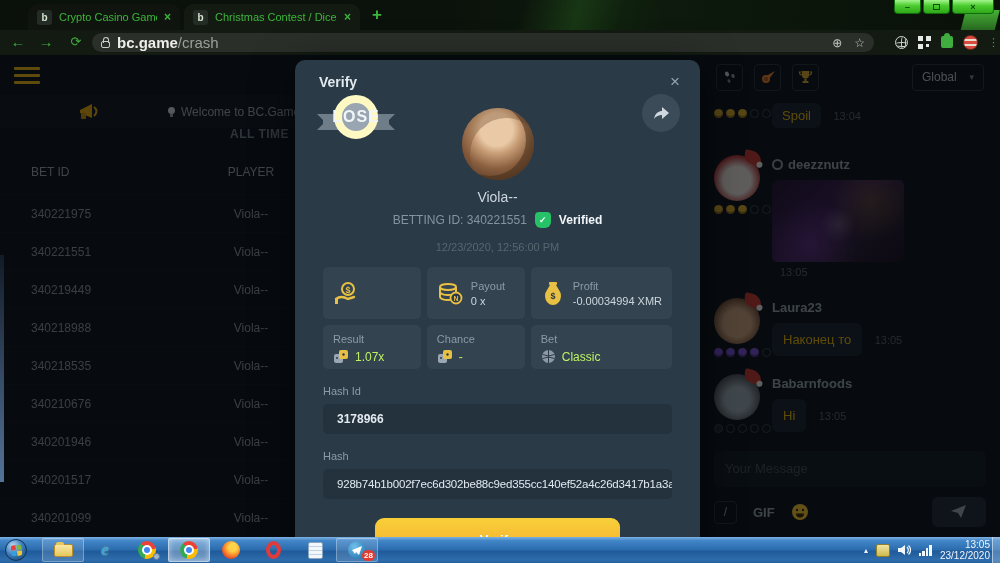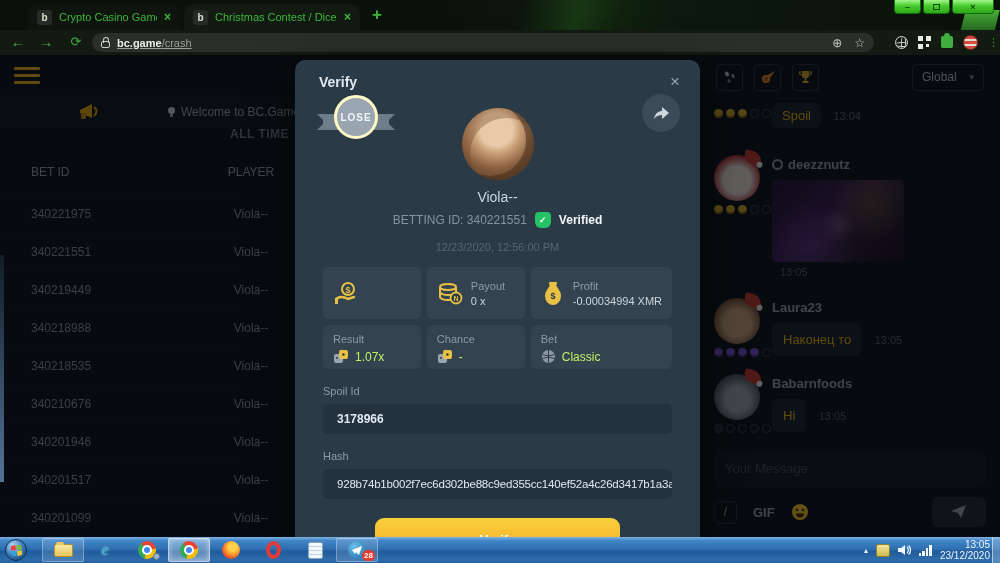--- a/index.html
+++ b/index.html
@@ -30,21 +30,21 @@
   .maxglyph { width:7px; height:6px; border:1px solid #0a4d08; display:inline-block; }
 
   .toolbar { position:absolute; top:30px; left:0; width:1000px; height:25px; background:#121a11; }
   .navbtn { position:absolute; top:33px; color:#3fae3f; font-size:15px; line-height:18px; width:20px; text-align:center; }
   .nav-back { left:8px; } .nav-fwd { left:36px; } .nav-reload { left:66px; font-size:13px; }
   .addressbar { position:absolute; top:33px; left:92px; width:782px; height:19px; background:#2b2f2a; border-radius:10px;
                 display:flex; align-items:center; padding:0 9px; gap:7px; }
   .lock { width:9px; height:7px; border:1.5px solid #c9cec9; border-radius:2px; position:relative; margin-top:3px; }
   .lock:before { content:""; position:absolute; top:-5px; left:1px; width:4px; height:5px; border:1.5px solid #c9cec9;
                  border-bottom:none; border-radius:4px 4px 0 0; }
-  .url { font-size:11px; color:#9aa09a;text-decoration:underline; }
+  .url { font-size:15px; color:#9aa09a; }
   .url b { color:#eceeea; }
   .bar-right { margin-left:auto; display:flex; align-items:center; gap:12px; color:#c2c7c2; font-size:12px; }
   .ext-row { position:absolute; top:32px; right:8px; display:flex; align-items:center; gap:10px; height:20px; }
   .globe-ic { width:13px; height:13px; border-radius:50%; border:1px solid #cfd4cf; position:relative; overflow:hidden; }
   .globe-ic:before { content:""; position:absolute; left:5px; top:-2px; width:3px; height:16px; border-left:1px solid #cfd4cf; border-right:1px solid #cfd4cf; border-radius:50%; }
   .globe-ic:after { content:""; position:absolute; left:-2px; top:5px; width:16px; height:3px; border-top:1px solid #cfd4cf; border-bottom:1px solid #cfd4cf; border-radius:50%; }
   .qr-ic { width:13px; height:13px; background:
       linear-gradient(#e8ece8,#e8ece8) 0 0/5px 5px no-repeat,
       linear-gradient(#e8ece8,#e8ece8) 8px 0/5px 5px no-repeat,
       linear-gradient(#e8ece8,#e8ece8) 0 8px/5px 5px no-repeat,
@@ -117,22 +117,22 @@
   .modal { position:absolute; z-index:10; left:295px; top:60px; width:405px; height:500px; background:#2a3a47;
            border-radius:10px; box-shadow:0 8px 40px rgba(0,0,0,0.6); }
   .m-head { display:flex; justify-content:space-between; align-items:center; padding:13px 20px 0 24px; }
   .m-title { font-size:14px; font-weight:bold; color:#e2eaef; }
   .m-close { color:#93a3af; font-size:17px; line-height:17px; }
   .lose-badge { position:absolute; left:28px; top:32px; width:66px; height:54px; }
   .ribbon { position:absolute; top:22px; left:0; width:66px; height:16px; background:#6f7d89; }
   .ribbon:before { content:""; position:absolute; left:-6px; top:0; border:8px solid #6f7d89; border-left-color:transparent; }
   .ribbon:after { content:""; position:absolute; right:-6px; top:0; border:8px solid #6f7d89; border-right-color:transparent; }
   .lose-circle { position:absolute; left:11px; top:3px; width:44px; height:44px; border-radius:50%;
-      background:#99a6b2; border:3px solid #fef9c3; display:flex; align-items:center; justify-content:center;
-      font-size:10px; font-weight:bold; color:#f2f5f7; letter-spacing:1px; }
+      background:#99a6b2; border:8px solid #fef9c3; display:flex; align-items:center; justify-content:center;
+      font-size:16px; font-weight:bold; color:#f2f5f7; letter-spacing:1px; }
   .share-btn { position:absolute; right:20px; top:34px; width:38px; height:38px; border-radius:50%;
       background:#3b4b58; display:flex; align-items:center; justify-content:center; }
   .avatar-big { width:72px; height:72px; border-radius:50%; margin:18px auto 0;
       background:radial-gradient(circle at 48% 30%, #e9c9a6 0 26%, #c99f78 38%, #8a5f3f 62%, #5d3f2a 85%);
       box-shadow:inset -8px -4px 0 rgba(70,45,25,0.55), inset 8px 10px 0 rgba(110,70,40,0.35); }
   .m-name { text-align:center; font-size:14px; color:#cdd7df; margin-top:9px; }
   .m-idrow { display:flex; align-items:center; justify-content:center; gap:8px; margin-top:7px; }
   .m-id { font-size:12px; color:#8494a0; }
   .vshield { width:16px; height:16px; border-radius:4px 4px 6px 6px; background:#25c268;
              display:flex; align-items:center; justify-content:center; color:#fff; font-size:9px; font-weight:bold; }
@@ -531,21 +531,21 @@
             <circle cx="7.5" cy="7.5" r="6.5" fill="#8d9aa5"></circle>
             <path d="M1.5 5.5 q6 3 12 0 M1.5 9.5 q6 -3 12 0" stroke="#2a3a47" stroke-width="1" fill="none"></path>
             <path d="M7.5 1 v13" stroke="#2a3a47" stroke-width="1"></path>
           </svg>
           <span class="s-value">Classic</span>
         </div>
       </div>
     </div>
 
     <div class="m-field">
-      <div class="f-label">Spoil Id</div>
+      <div class="f-label">Hash Id</div>
       <div class="f-box">
         <span class="f-value">3178966</span>
       </div>
     </div>
     <div class="m-field">
       <div class="f-label">Hash</div>
       <div class="f-box hash">
         <span class="f-value">928b74b1b002f7ec6d302be88c9ed355cc140ef52a4c26d3417b1a3a40a62955</span>
       </div>
     </div>

